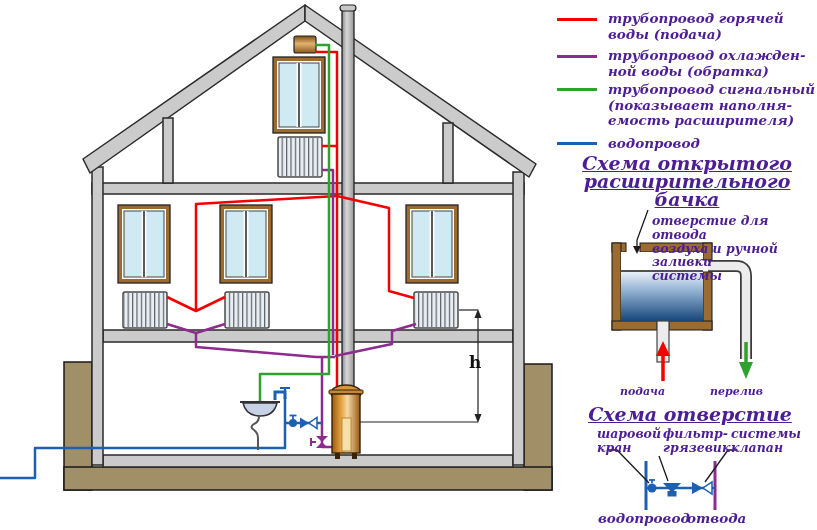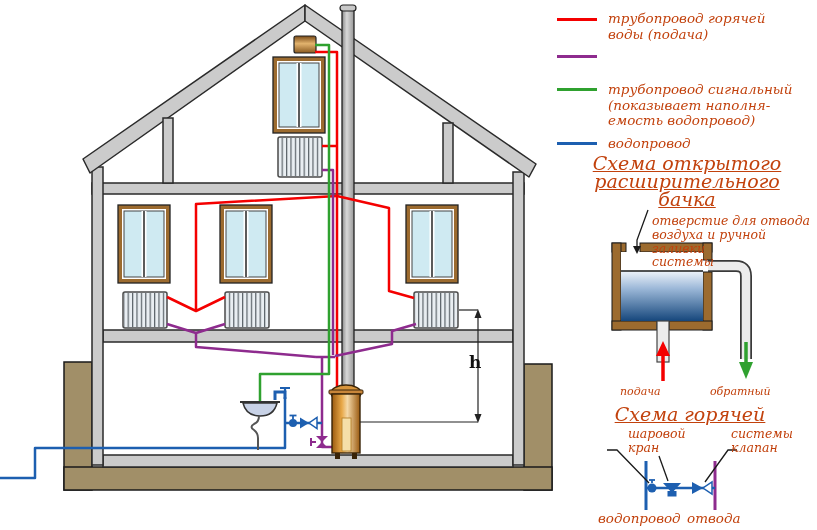--- a/index.html
+++ b/index.html
@@ -1,19 +1,19 @@
 <!DOCTYPE html>
 <html><head>
 <meta charset="utf-8">
 <style>
   html,body{margin:0;padding:0;background:#ffffff;}
   .canvas{position:relative;width:817px;height:530px;background:#ffffff;overflow:hidden;
           font-family:"DejaVu Serif", serif;}
-  .txt{position:absolute;font-style:italic;font-weight:400;font-size:13.5px;line-height:15.5px;
-       color:#c2410c;white-space:pre-line;}
+  .txt{position:absolute;font-style:italic;font-weight:700;font-size:13.5px;line-height:15.5px;
+       color:#4c1d95;white-space:pre-line;}
   .title{font-size:19px;line-height:18px;text-decoration:underline;text-align:center;width:230px;}
   .small{font-size:12.5px;line-height:13.8px;}
   .cap{font-size:11px;line-height:14px;text-align:left;width:72px;}
   .hlab{position:absolute;font-weight:700;font-size:17px;color:#111;font-style:normal;}
   .swatch{position:absolute;width:40px;height:3px;}
   svg{position:absolute;left:0;top:0;}
 </style>
 </head>
 <body>
 
@@ -252,36 +252,40 @@
   </g>
 </svg>
 
 <div class="swatch" style="left: 557px; top: 18px; background: rgb(244, 0, 0);"></div>
 <div class="swatch" style="left: 557px; top: 55px; background: rgb(142, 43, 142);"></div>
 <div class="swatch" style="left: 557px; top: 88px; background: rgb(47, 161, 47);"></div>
 <div class="swatch" style="left: 557px; top: 142px; background: rgb(29, 95, 176);"></div>
 
 <div class="txt" style="left:608px;top:11px;width:210px">трубопровод горячей
 воды (подача)</div>
+<div class="txt" style="left:608px;top:48px;width:210px">трубопровод охлажден-
+ной воды (обратка)</div>
 <div class="txt" style="left:608px;top:82px;width:210px">трубопровод сигнальный
 (показывает наполня-
-емость водопровод)</div>
+емость расширителя)</div>
 <div class="txt" style="left:608px;top:136px;width:210px">водопровод</div>
 
 <div class="txt title" style="left:572px;top:154px">Схема открытого
 расширительного бачка</div>
 <div class="txt small" style="left:652px;top:214px;width:160px">отверстие для отвода
 воздуха и ручной заливки
 системы</div>
 <div class="txt cap" style="left:620px;top:385px">подача</div>
-<div class="txt cap" style="left:710px;top:385px">обратный</div>
-
-<div class="txt title" style="left:575px;top:405px">Схема горячей</div>
-<div class="txt small" style="left:628px;top:427px">шаровой
+<div class="txt cap" style="left:710px;top:385px">перелив</div>
+
+<div class="txt title" style="left:575px;top:405px">Схема отверстие</div>
+<div class="txt small" style="left:597px;top:427px">шаровой
 кран</div>
+<div class="txt small" style="left:663px;top:427px">фильтр-
+грязевик</div>
 <div class="txt small" style="left:731px;top:427px">системы
 клапан</div>
 <div class="txt" style="left:598px;top:511px">водопровод</div>
 <div class="txt" style="left:687px;top:511px">отвода</div>
 
 <div class="hlab" style="left:469px;top:352px">h</div>
 
 </div>
 
 </body></html>

